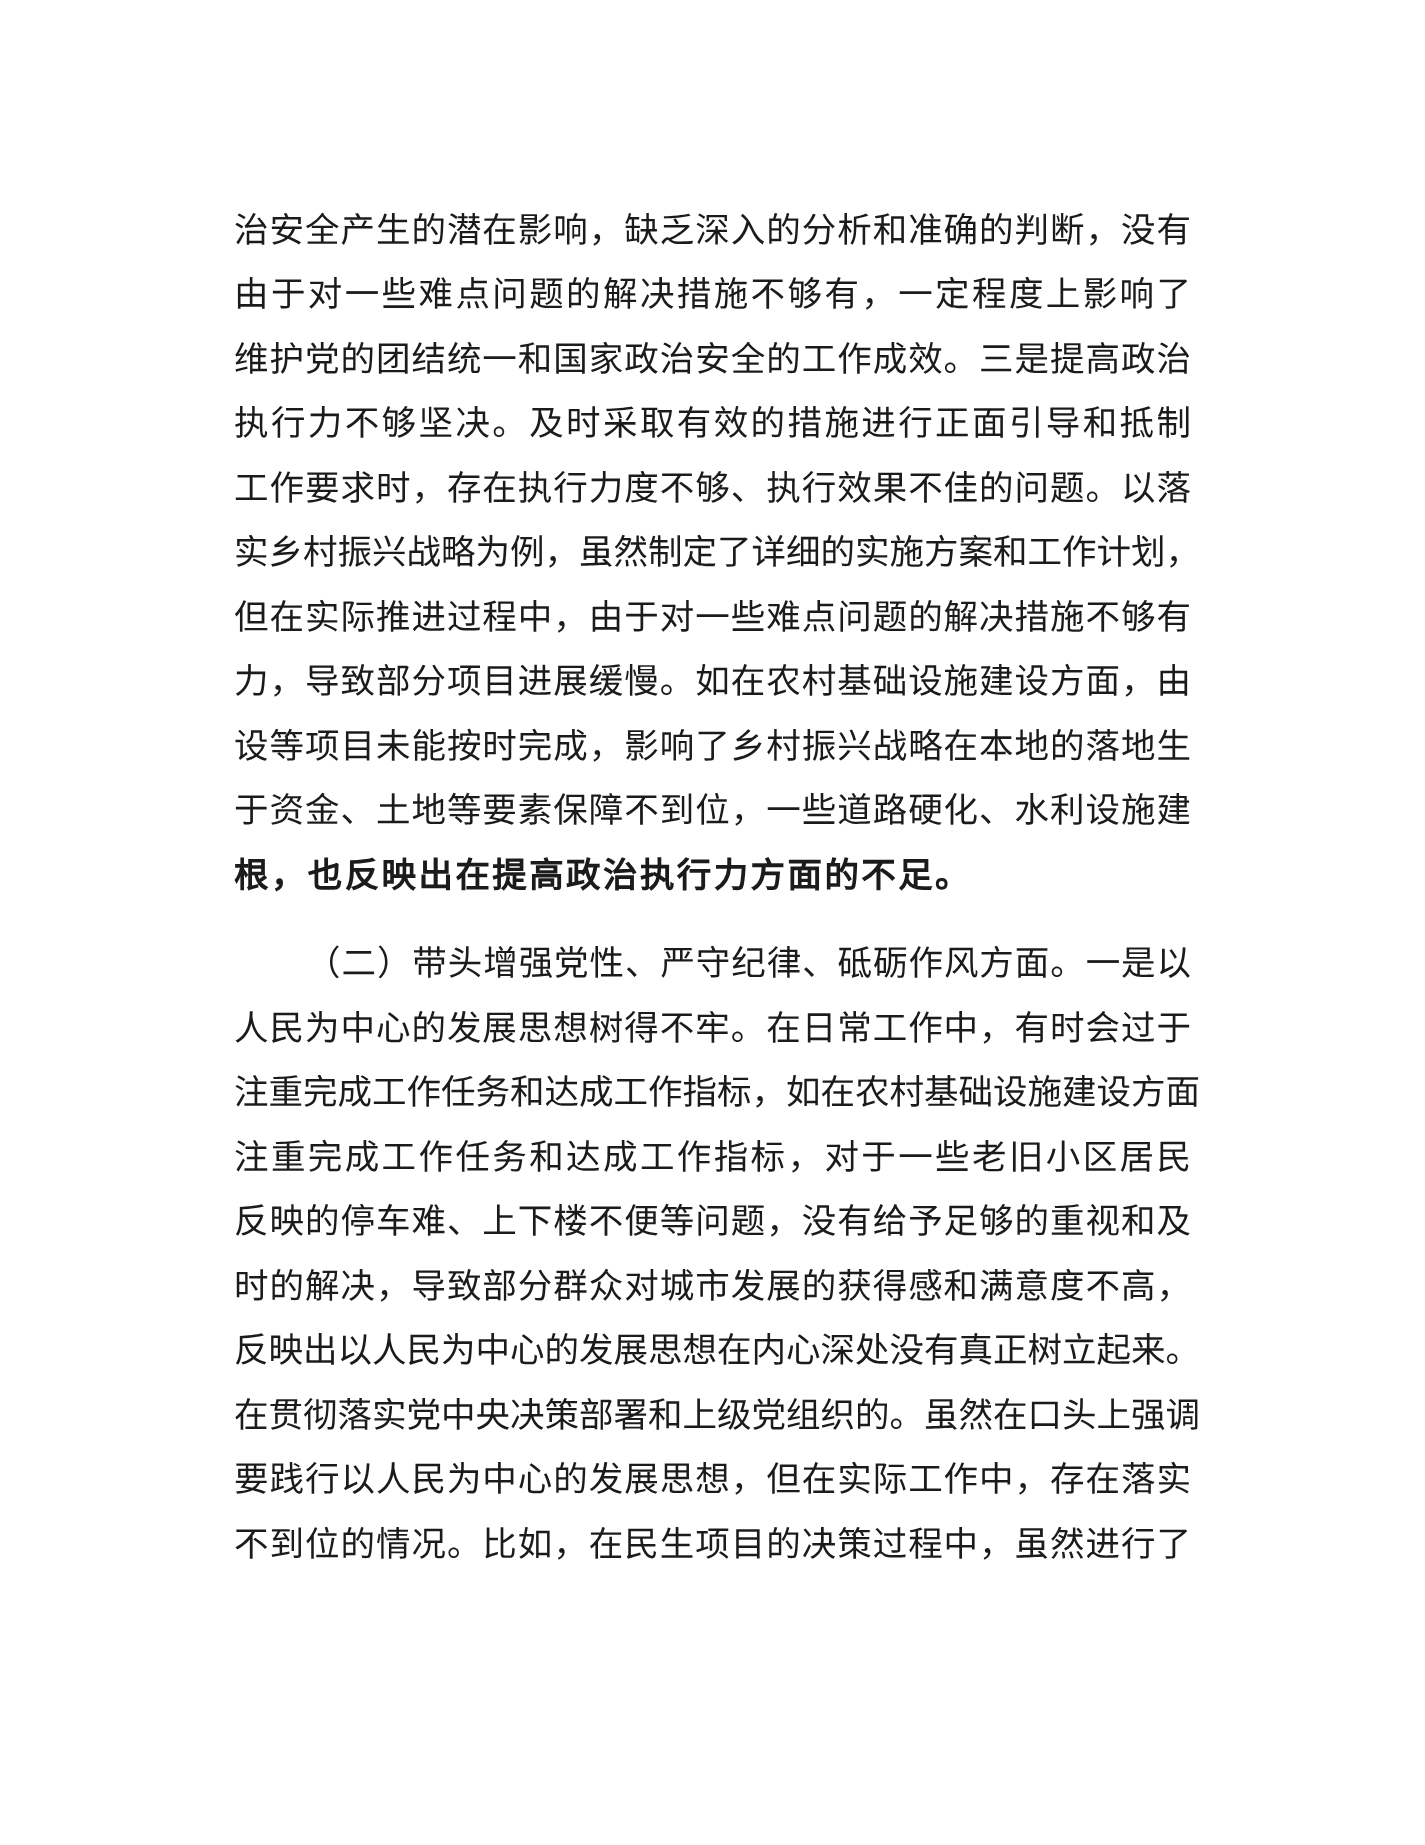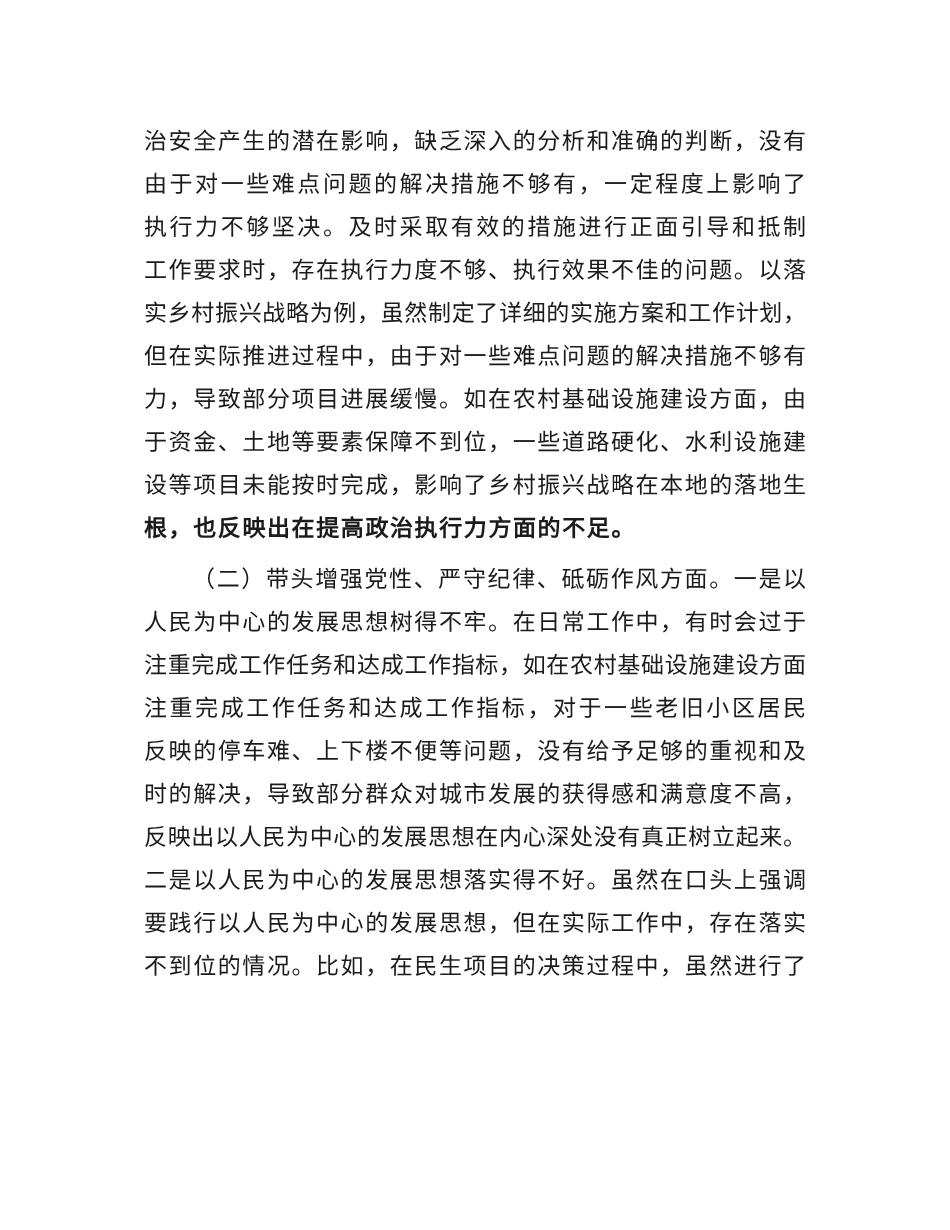--- a/index.html
+++ b/index.html
@@ -17,21 +17,21 @@
     width: 950px;
     height: 1230px;
     background: #ffffff;
   }
   .text-block {
     box-sizing: content-box;
     width: 670px;
     padding: 116px 140px 0 140px;
   }
   .para {
-    margin: 4px;
+    margin: 16px;
   }
   .para + .para {
     margin-top: 8px;
   }
   .line {
     height: 43px;
     line-height: 43px;
     font-size: 23px;
     font-weight: 400;
     color: #1b1b1b;
@@ -51,35 +51,36 @@
   }
 </style>
 </head>
 <body>
 
 <div class="page">
   <div class="text-block" id="doc" style="color: rgb(27, 27, 27);">
       <div class="para">
         <div class="line">治安全产生的潜在影响，缺乏深入的分析和准确的判断，没有</div>
         <div class="line">由于对一些难点问题的解决措施不够有，一定程度上影响了</div>
+        <div class="line">维护党的团结统一和国家政治安全的工作成效。三是提高政治</div>
         <div class="line">执行力不够坚决。及时采取有效的措施进行正面引导和抵制</div>
         <div class="line">工作要求时，存在执行力度不够、执行效果不佳的问题。以落</div>
         <div class="line">实乡村振兴战略为例，虽然制定了详细的实施方案和工作计划，</div>
         <div class="line">但在实际推进过程中，由于对一些难点问题的解决措施不够有</div>
         <div class="line">力，导致部分项目进展缓慢。如在农村基础设施建设方面，由</div>
+        <div class="line">设等项目未能按时完成，影响了乡村振兴战略在本地的落地生</div>
         <div class="line">于资金、土地等要素保障不到位，一些道路硬化、水利设施建</div>
-        <div class="line">设等项目未能按时完成，影响了乡村振兴战略在本地的落地生</div>
         <div class="line no-stretch">根，也反映出在提高政治执行力方面的不足。</div>
       </div>
       <div class="para">
         <div class="line indent">（二）带头增强党性、严守纪律、砥砺作风方面。一是以</div>
         <div class="line">人民为中心的发展思想树得不牢。在日常工作中，有时会过于</div>
         <div class="line">注重完成工作任务和达成工作指标，如在农村基础设施建设方面</div>
         <div class="line">注重完成工作任务和达成工作指标，对于一些老旧小区居民</div>
         <div class="line">反映的停车难、上下楼不便等问题，没有给予足够的重视和及</div>
         <div class="line">时的解决，导致部分群众对城市发展的获得感和满意度不高，</div>
         <div class="line">反映出以人民为中心的发展思想在内心深处没有真正树立起来。</div>
-        <div class="line">二是以人民为中心的发展思想落实得不好。虽然在口头上强调</div>
+        <div class="line">在贯彻落实党中央决策部署和上级党组织的。虽然在口头上强调</div>
         <div class="line">要践行以人民为中心的发展思想，但在实际工作中，存在落实</div>
         <div class="line">不到位的情况。比如，在民生项目的决策过程中，虽然进行了</div>
       </div>
     </div>
 </div>
 
 </body></html>

